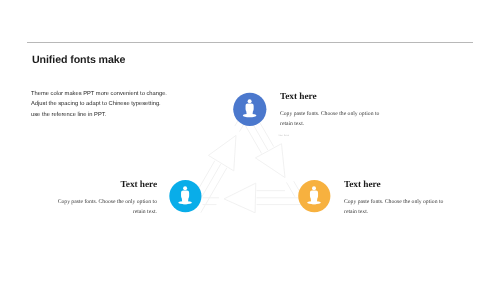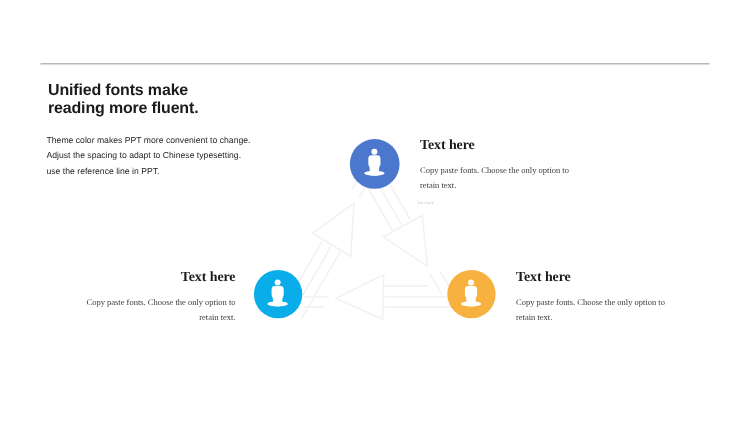--- a/index.html
+++ b/index.html
@@ -26,21 +26,20 @@
   .pageno{position:absolute;left:463.2px;top:256.3px;font-size:5.1px;color:#b0b0b0;}
 </style>
 </head>
 <body>
 
 <div class="slide">
   <div class="rule"></div>
 
   <div class="title">
     <div>Unified fonts make</div>
-    <div>reading more fluent.</div>
   </div>
 
   <div class="lead">
     <div>Theme color makes PPT more convenient to change.</div>
     <div>Adjust the spacing to adapt to Chinese typesetting.</div>
     <div>use the reference line in PPT.</div>
   </div>
 
   <svg class="graphic" viewBox="0 0 500 281">
     <g fill="#ffffff" stroke="#f1f1f1" stroke-width="1">

